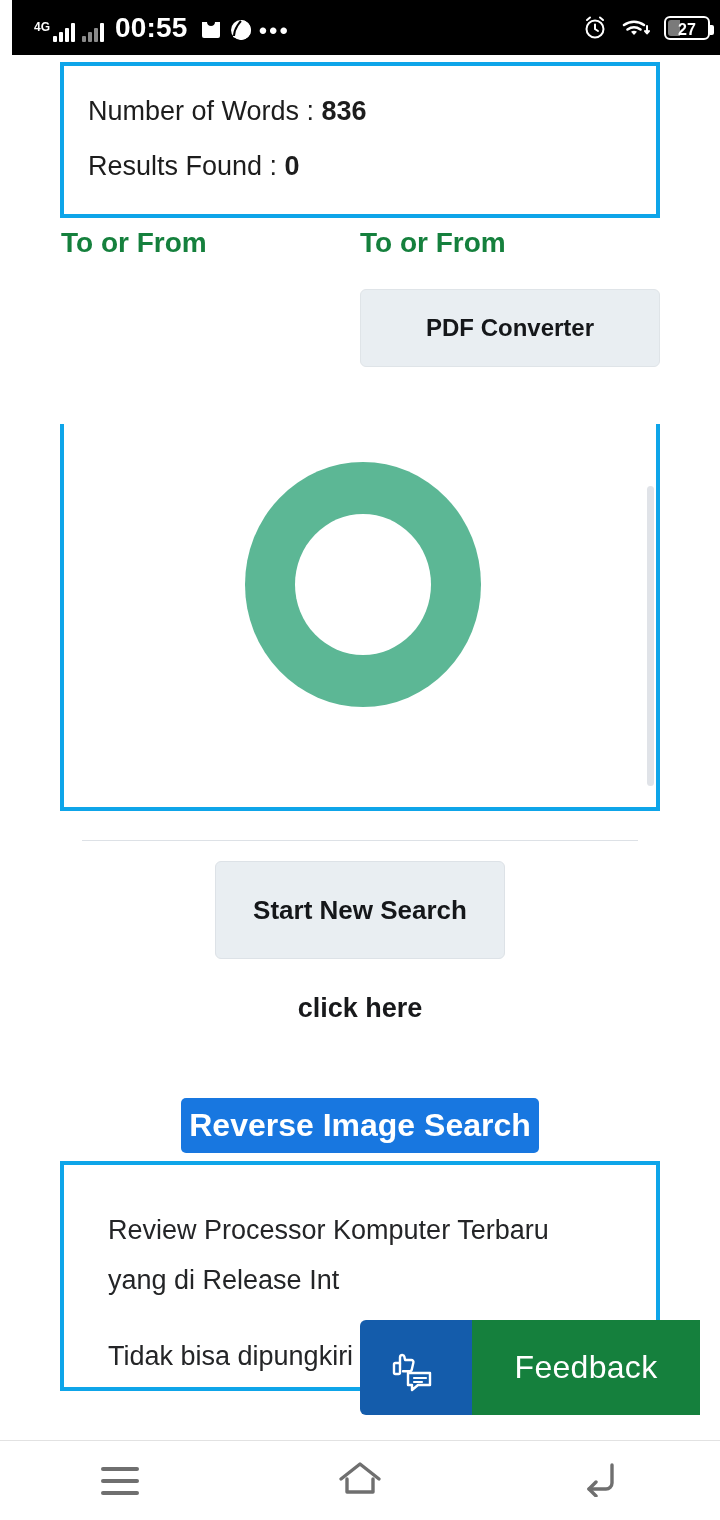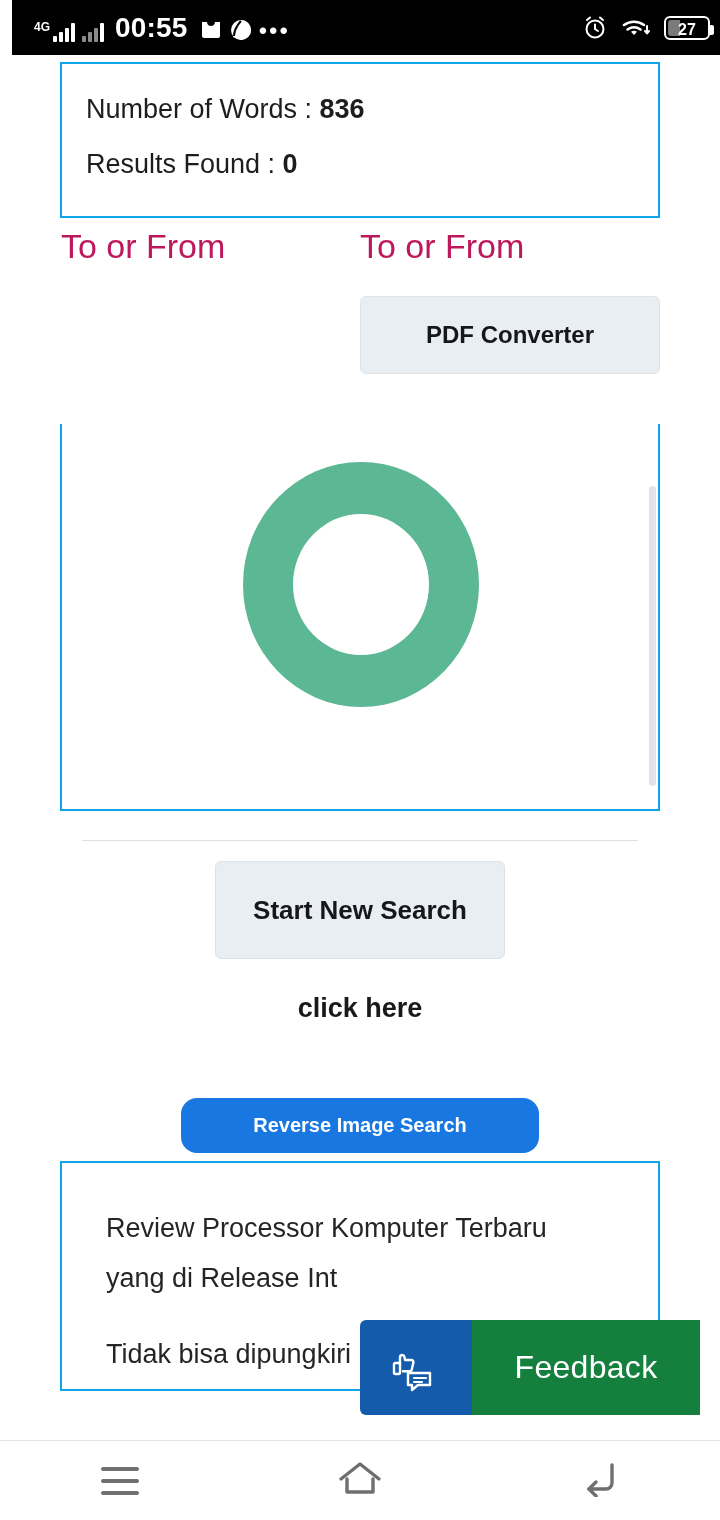--- a/index.html
+++ b/index.html
@@ -40,35 +40,35 @@
     content: ""; position: absolute; right: -6px; top: 7px;
     width: 4px; height: 10px; background: #ffffff; border-radius: 0 2px 2px 0;
   }
   .battery .fill { position: absolute; left: 2px; top: 2px; bottom: 2px; width: 12px; background: #7a7a7a; border-radius: 3px 0 0 3px; }
   .battery .lvl { position: relative; font-size: 16px; font-weight: bold; line-height: 16px; }
 
   
   .content { position: absolute; top: 55px; left: 0; width: 720px; height: 1385px; background: #ffffff; overflow: hidden; }
 
   .card {
-    background: #ffffff; border: 2px solid #0ea5e9;
+    background: #ffffff; border: 4px solid #0ea5e9;
     position: absolute; left: 60px; width: 600px;
   }
 
   
   #counts-card { top: 7px; height: 156px; padding: 32px 24px 0 24px; }
   .count-line { font-size: 27px; color: #1d1d1d; line-height: 1.0; margin-bottom: 28px; }
   .count-line .lbl { font-weight: 400; }
   .count-line .val { font-weight: 700; }
 
   
   .tools { position: absolute; top: 172px; left: 60px; width: 600px; display: flex; }
   .tool-col { width: 300px; }
   .tool-col:nth-child(2) { padding-left: 0; }
-  .tool-label { font-size: 34px; color: #be185d; font-weight: 400; margin-bottom: 30px; padding-left: 1px; }
+  .tool-label { font-size: 28px; color: #15803d; font-weight: 700; margin-bottom: 30px; padding-left: 1px; }
   .tool-btn {
     background: #e9eef2; border: 1px solid #dfe4e8; border-radius: 6px;
     height: 78px; display: flex; align-items: center; justify-content: center;
     font-size: 24px; font-weight: 700; color: #15171a;
   }
   .tool-col.left .tool-btn { width: 270px; }
   .tool-col.right { padding-left: 0; }
   .tool-col.right .tool-label { padding-left: 0; }
   .tool-col.right .tool-btn { width: 300px; }
 
@@ -100,23 +100,23 @@
     width: 290px; height: 98px; display: flex; align-items: center; justify-content: center;
     font-size: 26px; font-weight: 700; color: #15171a;
   }
 
   .photo-note {
     position: absolute; top: 568px; width: 600px; text-align: center;
     font-size: 27px; font-weight: 700; color: #18191b; line-height: 40px;
   }
   .ris-wrap { position: absolute; top: 678px; width: 600px; display: flex; justify-content: center; }
   .ris-btn {
-    background: #1877e0; border-radius: 16px; width: 358px; height: 55px;
+    background: #1877e0; border-radius: 5px; width: 358px; height: 55px;
     display: flex; align-items: center; justify-content: center;
-    color: #ffffff; font-size: 20px; font-weight: 700;
+    color: #ffffff; font-size: 32px; font-weight: 700;
   }
 
   
   #article-card { top: 1161px; height: 230px; padding: 40px 20px 0 44px; overflow: hidden; }
   .article-line { font-size: 27px; color: #242527; line-height: 50px; font-weight: 400; }
   .article-gap { height: 26px; }
 
   
   .feedback {
     position: absolute; left: 360px; top: 1320px; width: 340px; height: 95px;

